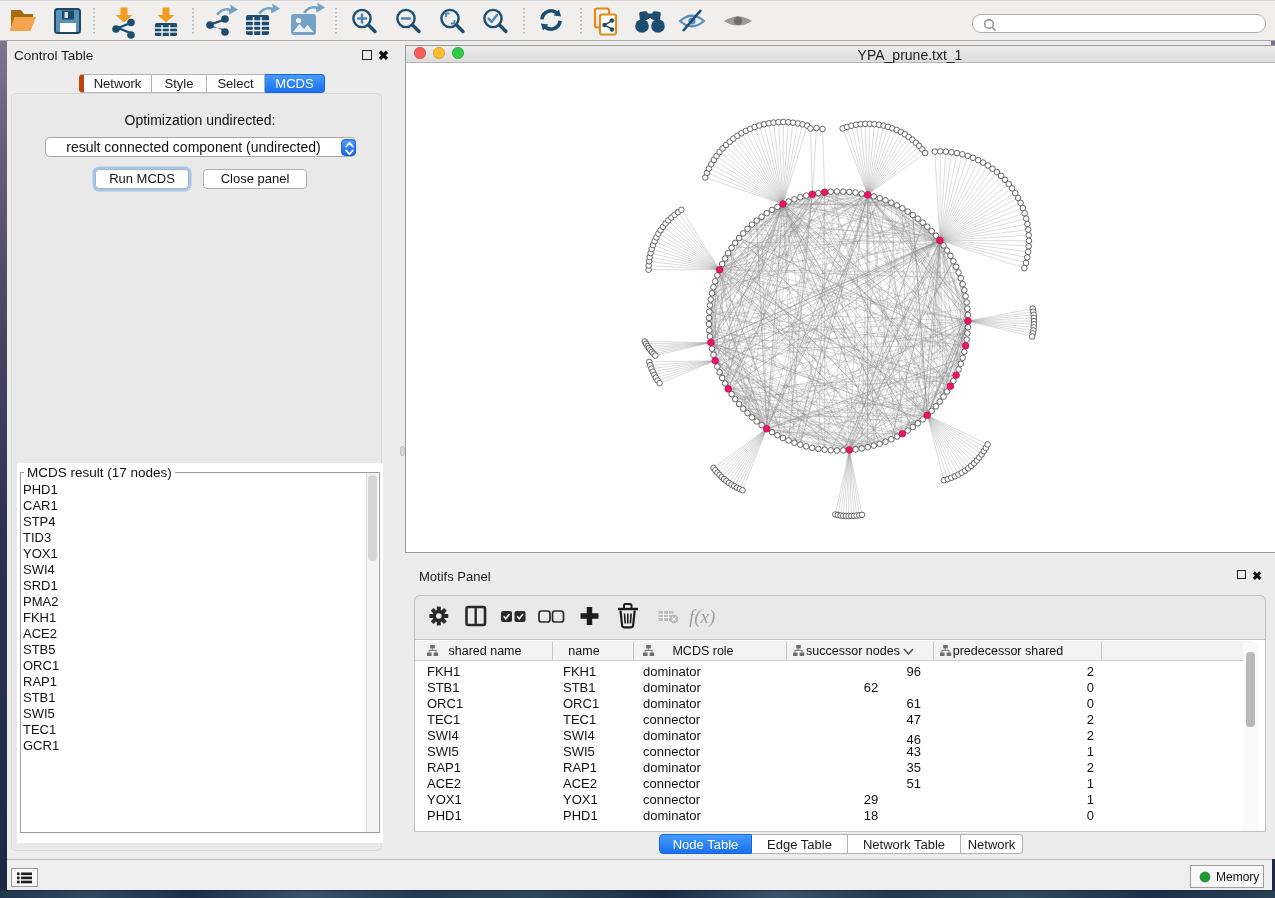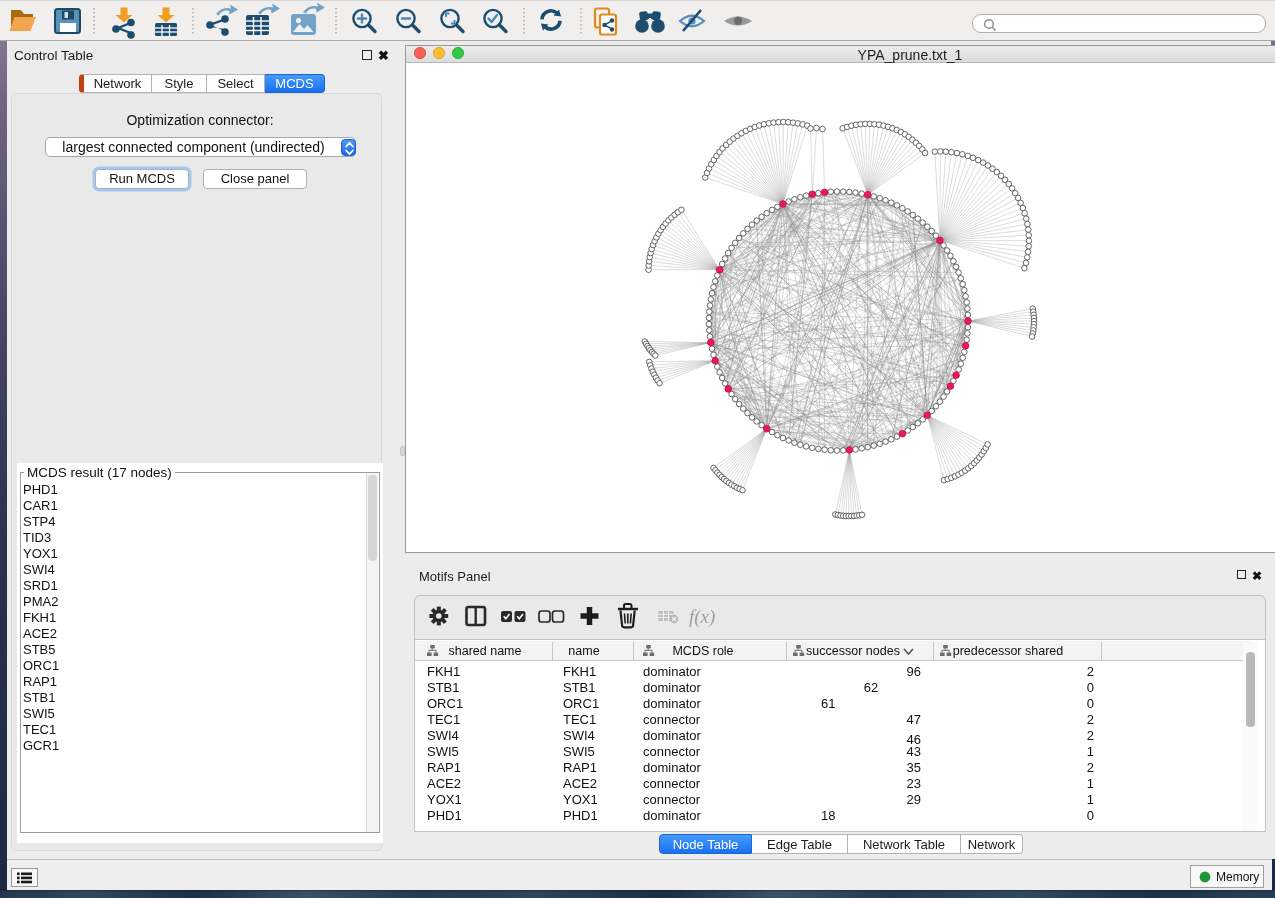--- a/index.html
+++ b/index.html
@@ -235,22 +235,22 @@
 <div class="abs" id="cp-title">Control Table</div>
 <div class="abs wicon-sq" style="left:362px;top:50px"></div>
 <div class="abs wicon-x" style="left:378px;top:51px">✖</div>
 <div class="abs" id="tabpanel"></div>
 <div class="abs tabrow" style="left:79px;top:74px">
   <div class="tab first" style="width:73px">Network</div>
   <div class="tab" style="width:55px">Style</div>
   <div class="tab" style="width:58px">Select</div>
   <div class="tab sel last" style="width:60px">MCDS</div>
 </div>
-<div class="abs" id="optlabel">Optimization connector:</div>
-<div class="abs" id="dropdown">largest connected component (undirected)</div>
+<div class="abs" id="optlabel">Optimization undirected:</div>
+<div class="abs" id="dropdown">result connected component (undirected)</div>
 <div class="abs" id="ddcap">
   <svg width="15" height="17" style="position:absolute;left:0;top:0">
     <path d="M4.2,6.5 L7.5,2.8 L10.8,6.5" fill="none" stroke="#fff" stroke-width="1.8" stroke-linecap="round" stroke-linejoin="round"></path>
     <path d="M4.2,10.5 L7.5,14.2 L10.8,10.5" fill="none" stroke="#fff" stroke-width="1.8" stroke-linecap="round" stroke-linejoin="round"></path>
   </svg>
 </div>
 <div class="abs btn" id="runbtn">Run MCDS</div>
 <div class="abs btn" id="closebtn">Close panel</div>
 <div class="abs" id="mcdsbox"></div>
 <div class="abs" id="mcdsborder"></div>
@@ -1318,21 +1318,21 @@
 <div class="abs row" style="left:821px;top:664px;width:100px;text-align:right">96</div>
 <div class="abs row" style="left:994px;top:664px;width:100px;text-align:right">2</div>
 <div class="abs row" style="left:427px;top:680px">STB1</div>
 <div class="abs row" style="left:563px;top:680px">STB1</div>
 <div class="abs row" style="left:643px;top:680px">dominator</div>
 <div class="abs row" style="left:821px;top:680px;width:100px;text-align:center">62</div>
 <div class="abs row" style="left:994px;top:680px;width:100px;text-align:right">0</div>
 <div class="abs row" style="left:427px;top:696px">ORC1</div>
 <div class="abs row" style="left:563px;top:696px">ORC1</div>
 <div class="abs row" style="left:643px;top:696px">dominator</div>
-<div class="abs row" style="left:821px;top:696px;width:100px;text-align:left">61</div>
+<div class="abs row" style="left:821px;top:696px;width:100px;text-align:right">61</div>
 <div class="abs row" style="left:994px;top:696px;width:100px;text-align:right">0</div>
 <div class="abs row" style="left:427px;top:712px">TEC1</div>
 <div class="abs row" style="left:563px;top:712px">TEC1</div>
 <div class="abs row" style="left:643px;top:712px">connector</div>
 <div class="abs row" style="left:821px;top:712px;width:100px;text-align:right">47</div>
 <div class="abs row" style="left:994px;top:712px;width:100px;text-align:right">2</div>
 <div class="abs row" style="left:427px;top:728px">SWI4</div>
 <div class="abs row" style="left:563px;top:728px">SWI4</div>
 <div class="abs row" style="left:643px;top:728px">dominator</div>
 <div class="abs row" style="left:821px;top:732px;width:100px;text-align:right">46</div>
@@ -1343,31 +1343,31 @@
 <div class="abs row" style="left:821px;top:744px;width:100px;text-align:right">43</div>
 <div class="abs row" style="left:994px;top:744px;width:100px;text-align:right">1</div>
 <div class="abs row" style="left:427px;top:760px">RAP1</div>
 <div class="abs row" style="left:563px;top:760px">RAP1</div>
 <div class="abs row" style="left:643px;top:760px">dominator</div>
 <div class="abs row" style="left:821px;top:760px;width:100px;text-align:right">35</div>
 <div class="abs row" style="left:994px;top:760px;width:100px;text-align:right">2</div>
 <div class="abs row" style="left:427px;top:776px">ACE2</div>
 <div class="abs row" style="left:563px;top:776px">ACE2</div>
 <div class="abs row" style="left:643px;top:776px">connector</div>
-<div class="abs row" style="left:821px;top:776px;width:100px;text-align:right">23</div>
+<div class="abs row" style="left:821px;top:776px;width:100px;text-align:right">51</div>
 <div class="abs row" style="left:994px;top:776px;width:100px;text-align:right">1</div>
 <div class="abs row" style="left:427px;top:792px">YOX1</div>
 <div class="abs row" style="left:563px;top:792px">YOX1</div>
 <div class="abs row" style="left:643px;top:792px">connector</div>
-<div class="abs row" style="left:821px;top:792px;width:100px;text-align:right">29</div>
+<div class="abs row" style="left:821px;top:792px;width:100px;text-align:center">29</div>
 <div class="abs row" style="left:994px;top:792px;width:100px;text-align:right">1</div>
 <div class="abs row" style="left:427px;top:808px">PHD1</div>
 <div class="abs row" style="left:563px;top:808px">PHD1</div>
 <div class="abs row" style="left:643px;top:808px">dominator</div>
-<div class="abs row" style="left:821px;top:808px;width:100px;text-align:left">18</div>
+<div class="abs row" style="left:821px;top:808px;width:100px;text-align:center">18</div>
 <div class="abs row" style="left:994px;top:808px;width:100px;text-align:right">0</div>
 <div class="abs" id="tsb"></div>
 <div class="abs" id="tsb-th"></div>
 <div class="abs" id="btabs">
   <div class="btab first" style="width:93px;background:linear-gradient(180deg,#459bfc,#1a70ef);color:#fff;border:1px solid #1a67d2;border-radius:4px 0 0 4px">Node Table</div>
   <div class="btab" style="width:96px">Edge Table</div>
   <div class="btab" style="width:113px">Network Table</div>
   <div class="btab" style="width:62px;border-radius:0 4px 4px 0">Network</div>
 </div>
 

